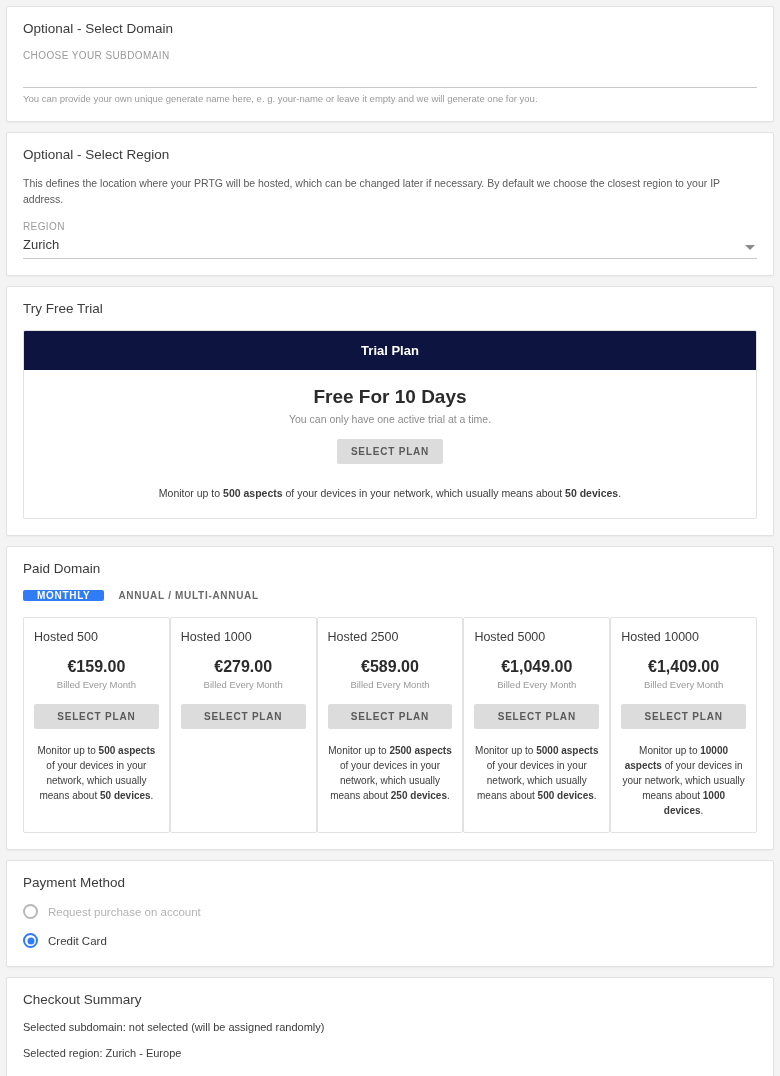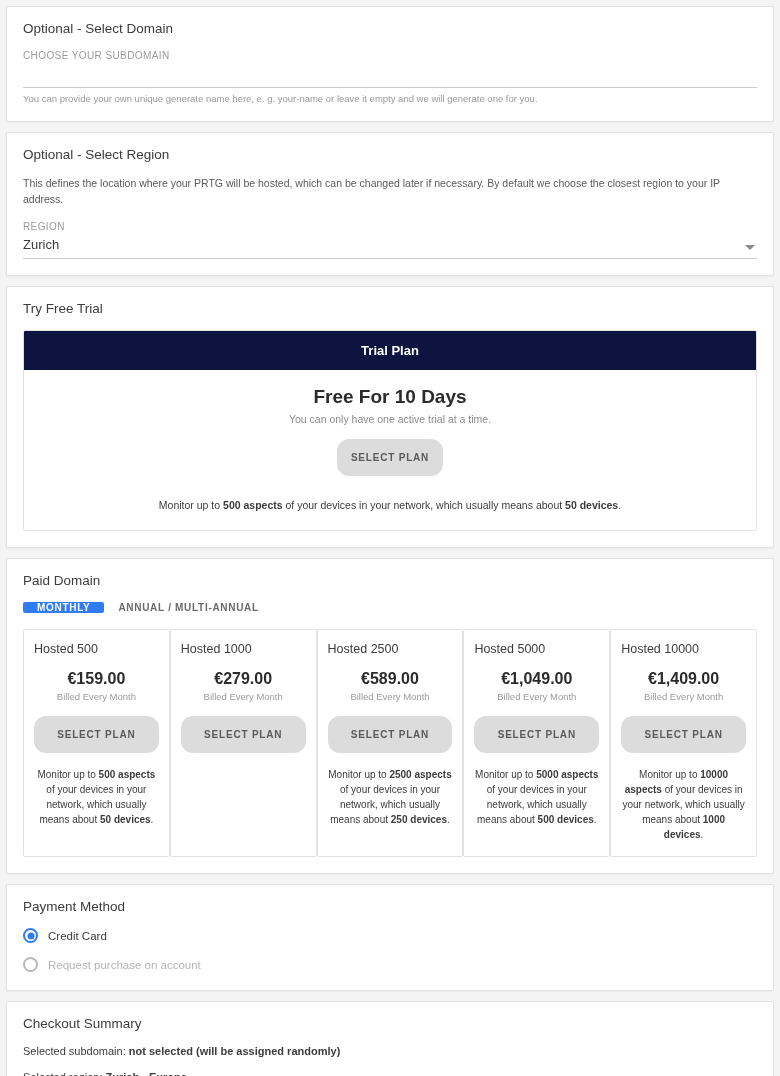--- a/index.html
+++ b/index.html
@@ -100,25 +100,25 @@
   .trial-sub {
     font-size: 10.5px;
     color: #8c8c8c;
     margin-bottom: 14px;
   }
   .btn-plan {
     display: inline-block;
     background: #dcdcdc;
     color: #5a5a5a;
     border: none;
-    border-radius: 12px;
+    border-radius: 2px;
     font-size: 10px;
     letter-spacing: 0.8px;
     font-weight: bold;
-    padding: 13px 14px;
+    padding: 7px 14px;
     cursor: pointer;
     font-family: "Liberation Sans", sans-serif;
     text-transform: uppercase;
   }
   .trial-foot {
     font-size: 10.5px;
     color: #3c3c3c;
     margin-top: 22px;
     line-height: 1.4;
   }
@@ -208,21 +208,21 @@
   }
   .radio-label { font-size: 11.5px; color: #3c3c3c; }
   .radio-label.disabled { color: #b4b4b4; }
 
   
   .summary-line {
     font-size: 11px;
     color: #3c3c3c;
     margin-bottom: 14px;
   }
-  .summary-line b { font-weight: bold; }
+  .summary-line b { font-weight: normal; }
 </style>
 </head>
 <body>
 
 <section class="card">
   <div class="card-pad">
     <h2 class="card-title">Optional - Select Domain</h2>
     <div class="field">
       <label class="field-label caps">CHOOSE YOUR SUBDOMAIN</label>
       <input class="field-input" type="text" value="" placeholder="" style="">
@@ -319,26 +319,26 @@
       </div>
 
     </div>
   </div>
 </section>
 
 <section class="card">
   <div class="card-pad">
     <h2 class="card-title">Payment Method</h2>
     <div class="radio-row">
+      <span class="radio"></span>
+      <span class="radio-label disabled">Request purchase on account</span>
+    </div>
+    <div class="radio-row">
       <span class="radio checked"></span>
       <span class="radio-label">Credit Card</span>
-    </div>
-    <div class="radio-row">
-      <span class="radio"></span>
-      <span class="radio-label disabled">Request purchase on account</span>
     </div>
   </div>
 </section>
 
 <section class="card">
   <div class="card-pad">
     <h2 class="card-title">Checkout Summary</h2>
     <div class="summary-line">
       <span>Selected subdomain: </span><b>not selected (will be assigned randomly)</b>
     </div>

